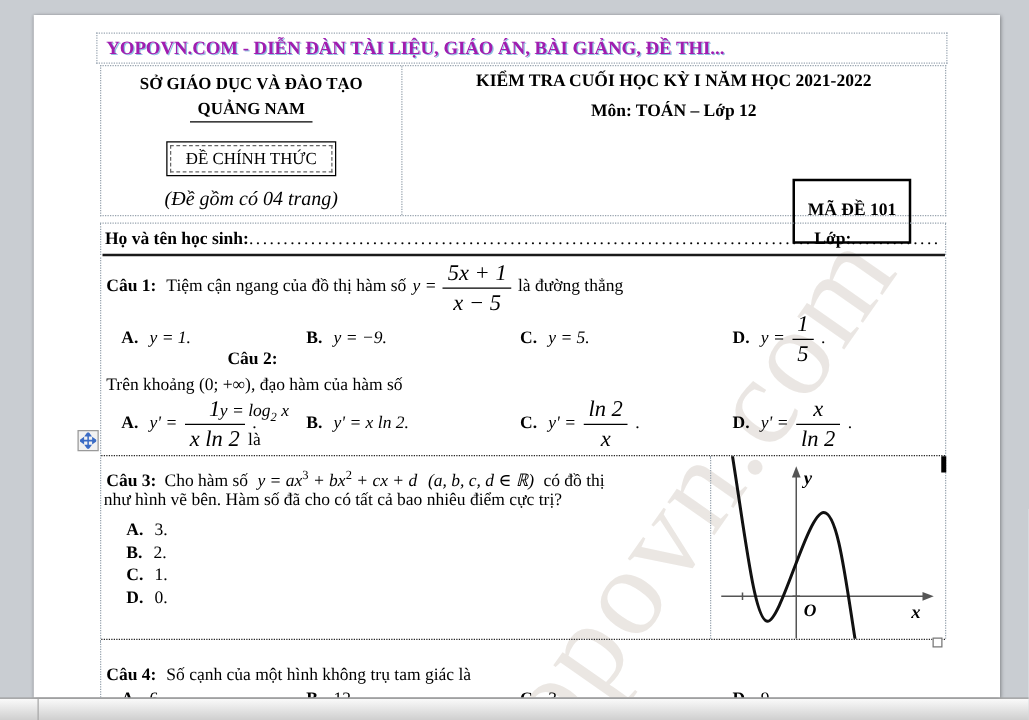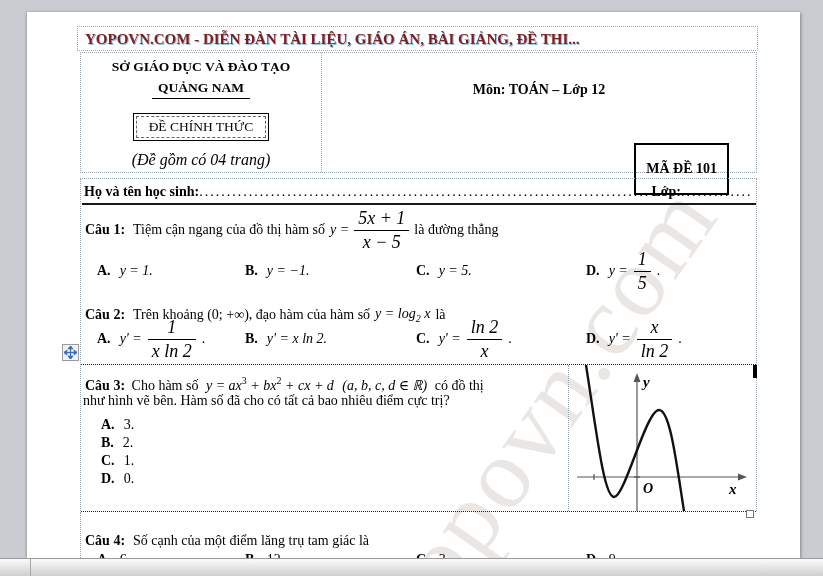--- a/index.html
+++ b/index.html
@@ -18,21 +18,21 @@
   .wm{
     position:absolute;left:515px;top:400px;
     transform:translate(-50%,-50%) rotate(-55deg);
     font-size:100px;letter-spacing:3px;color:#cfc6bd;opacity:.42;
     white-space:nowrap;pointer-events:none;z-index:0;
   }
   .content{position:absolute;inset:0;z-index:1;}
   .banner{
     left:50px;top:14px;width:681px;height:25px;line-height:25px;
     border:1px dotted #9aa6b2;padding-left:7px;box-sizing:border-box;
-    font-weight:bold;font-size:15px;color:#7f1d1d;
+    font-weight:bold;font-size:15px;color:#a21caf;
     text-shadow:1px 1px 0 #8fc0e0;white-space:nowrap;overflow:hidden;
   }
   .hdr{
     left:53px;top:40px;width:677px;height:121px;
     border:1px dotted #97a3ae;box-sizing:border-box;
   }
   .hdr-left{position:absolute;left:0;top:0;width:241px;height:100%;
     border-right:1px dotted #97a3ae;box-sizing:border-box;text-align:center;}
   .hdr-right{position:absolute;left:241px;top:0;right:0;height:100%;text-align:center;}
   .b{font-weight:bold;font-family:Liberation Serif, serif;}
@@ -102,20 +102,21 @@
         <div class="abs b" style="left:0;right:0;top:6px;font-size:13.5px;">SỞ GIÁO DỤC VÀ ĐÀO TẠO</div>
         <div class="abs" style="left:0;right:0;top:60px;">
           <span class="stamp-outer"><span class="stamp-inner">ĐỀ CHÍNH THỨC</span></span>
         </div>
         <div class="abs" style="left:0;right:0;top:25px;">
           <span class="b" style="font-size:13.5px;border-bottom:1px solid #000;padding:0 6px 3px;">QUẢNG NAM</span>
         </div>
         <div class="abs i" style="left:0;right:0;top:98px;font-size:16px;">(Đề gồm có 04 trang)</div>
       </div>
       <div class="hdr-right">
+        <div class="abs b" style="left:0;right:0;top:5px;font-size:14px;">KIỂM TRA CUỐI HỌC KỲ I NĂM HỌC 2021-2022</div>
         <div class="abs b" style="left:0;right:0;top:29px;font-size:14px;">Môn: TOÁN – Lớp 12</div>
         <div class="code-box">MÃ ĐỀ 101</div>
       </div>
     </div>
 
     <div class="abs name-row">
       <span class="b">Họ và tên học sinh:</span>
       <span class="dots" style="flex:1;">........................................................................................................................................................</span>
       <span class="b">Lớp:</span>
       <span class="dots" style="width:72px;">........................................</span>
@@ -134,37 +135,37 @@
         </span>
         <span>là đường thẳng</span>
       </div>
 
       <div class="opt" style="left:16px;top:45px;height:40px;">
         <span class="ql">A.</span>
         <span class="mi">y = 1.</span>
       </div>
       <div class="opt" style="left:164px;top:45px;height:40px;">
         <span class="ql">B.</span>
-        <span class="mi">y = −1.</span>
+        <span class="mi">y = −9.</span>
       </div>
       <div class="opt" style="left:335px;top:45px;height:40px;">
         <span class="ql">C.</span>
         <span class="mi">y = 5.</span>
       </div>
       <div class="opt" style="left:505px;top:45px;height:40px;">
         <span class="ql">D.</span>
         <span class="mi">y =</span>
         <span class="frac">
           <span class="fn">1</span>
           <span class="fd">5</span>
         </span>
         <span>.</span>
       </div>
 
-      <div class="abs stem" style="left:4px;top:97px;height:24px;">
+      <div class="abs stem" style="left:4px;top:74px;height:24px;flex-direction:column;">
         <span class="ql">Câu 2:</span>
         <span>Trên khoảng (0; +∞), đạo hàm của hàm số</span>
         <span class="mi"><span>y = log</span><sub style="font-size:10px;">2</sub> <span>x</span></span>
         <span>là</span>
       </div>
 
       <div class="opt" style="left:16px;top:111px;height:44px;">
         <span class="ql">A.</span>
         <span class="mi">y' =</span>
         <span class="frac">
@@ -236,21 +237,21 @@
             <text x="160" y="129" font-size="15" font-style="italic" font-weight="bold">x</text>
             <text x="74" y="128" font-size="14" font-style="italic" font-weight="bold">O</text>
           </svg>
         </div>
       </div>
     </div>
 
     <div class="abs lower">
       <div class="abs stem" style="left:4px;top:19px;height:20px;">
         <span class="ql">Câu 4:</span>
-        <span>Số cạnh của một điểm lăng trụ tam giác là</span>
+        <span>Số cạnh của một hình không trụ tam giác là</span>
       </div>
       <div class="opt" style="left:16px;top:40px;height:16px;">
         <span class="ql">A.</span>
         <span>6.</span>
       </div>
       <div class="opt" style="left:164px;top:40px;height:16px;">
         <span class="ql">B.</span>
         <span>12.</span>
       </div>
       <div class="opt" style="left:335px;top:40px;height:16px;">

